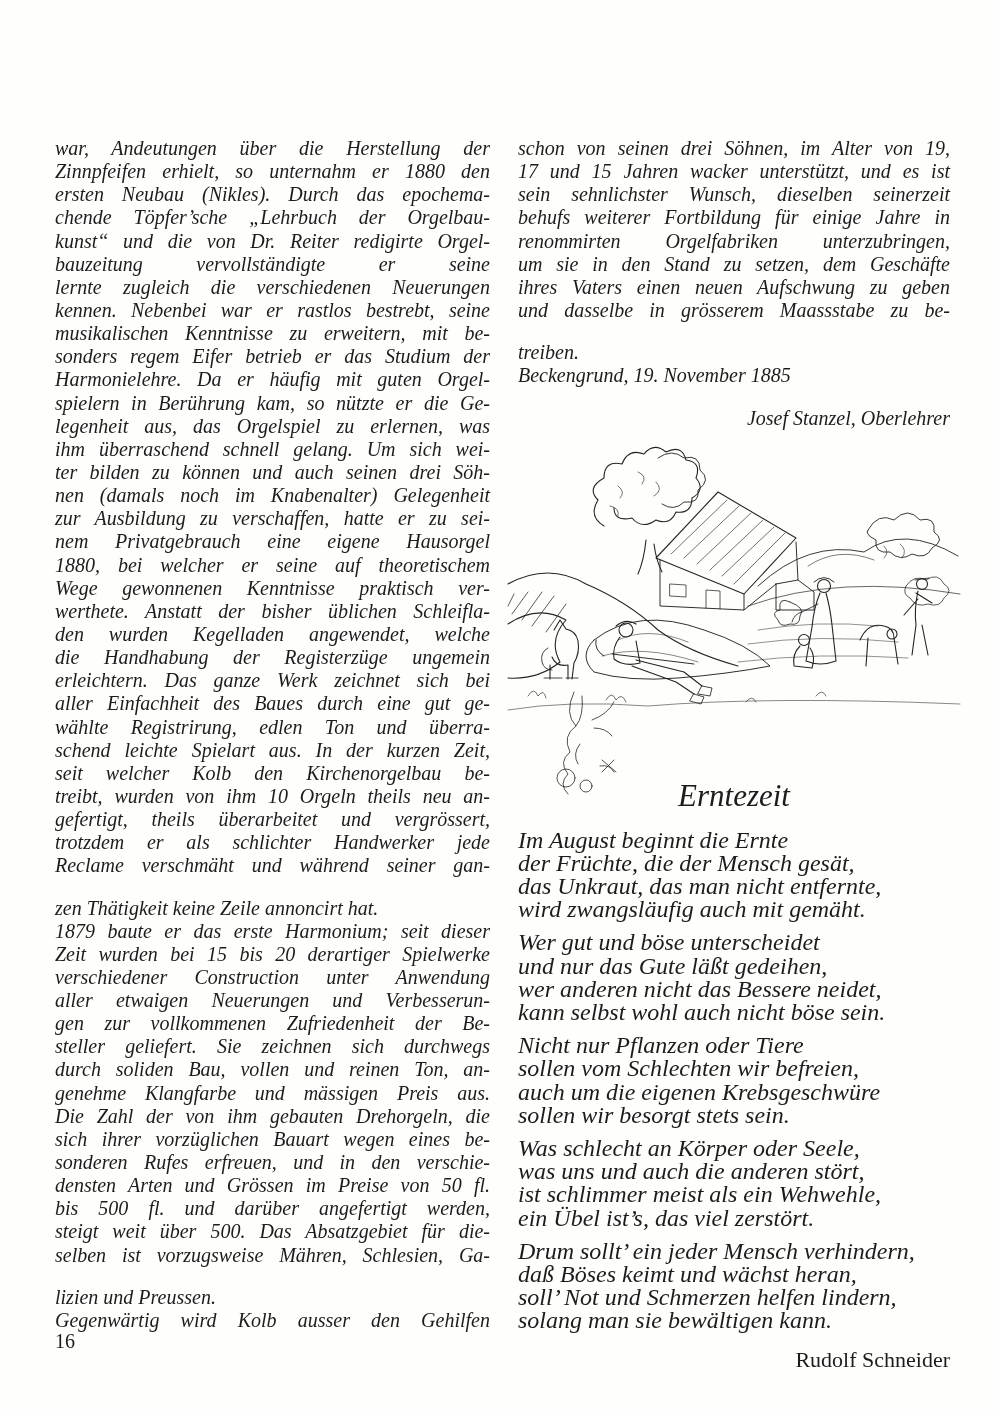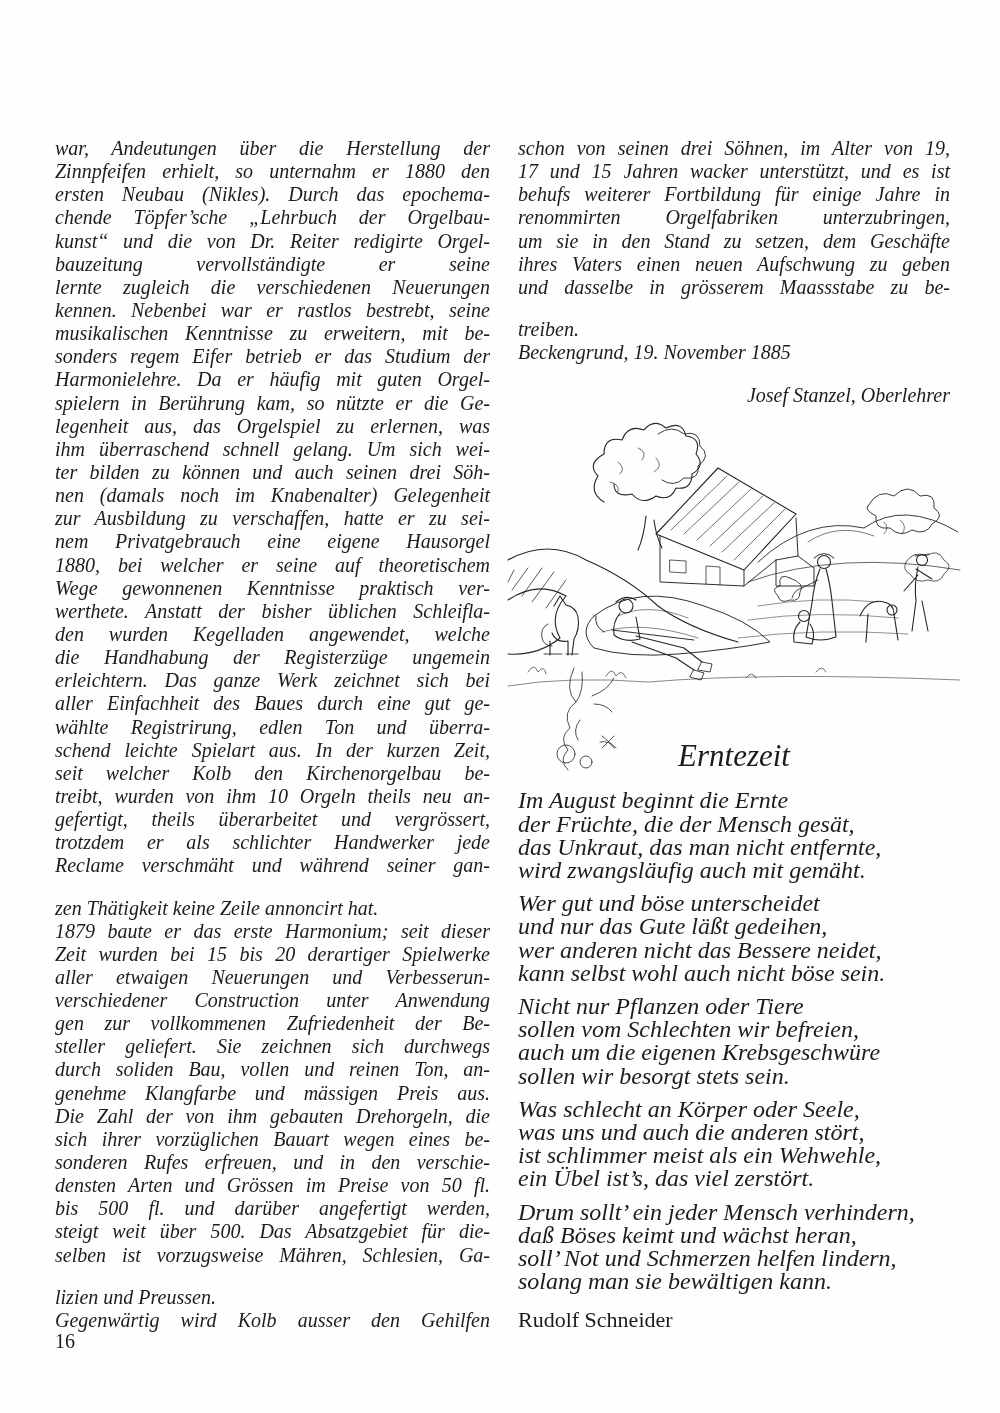--- a/index.html
+++ b/index.html
@@ -40,32 +40,32 @@
   }
   .illustration svg{
     position:absolute;left:-10px;top:0;
     overflow:visible;
   }
   
   .poem-title{
     font-style:italic;
     font-size:31px;line-height:40px;
     text-align:center;
-    margin:44px 0 13px 0;
+    margin:60px 0 13px 0;
   }
   .stanza{
     white-space:pre-line;
     font-style:italic;
     font-size:24px;line-height:23.2px;
     margin:0 0 10px 0;
   }
   .poem-author{
     font-style:normal;
     font-size:22px;line-height:26px;
-    text-align:left;
+    text-align:right;
     margin-top:14px;
   }
   
   .page-number{
     position:absolute;left:55px;top:1330px;
     font-style:normal;font-size:20px;
   }
 </style>
 </head>
 <body>
@@ -101,42 +101,43 @@
       <div class="tline">wählte Registrirung, edlen Ton und überra-</div>
       <div class="tline">schend leichte Spielart aus. In der kurzen Zeit,</div>
       <div class="tline">seit welcher Kolb den Kirchenorgelbau be-</div>
       <div class="tline">treibt, wurden von ihm 10 Orgeln theils neu an-</div>
       <div class="tline">gefertigt, theils überarbeitet und vergrössert,</div>
       <div class="tline">trotzdem er als schlichter Handwerker jede</div>
       <div class="tline">Reclame verschmäht und während seiner gan-</div>
       <div class="tline end">zen Thätigkeit keine Zeile annoncirt hat.</div>
       <div class="tline">1879 baute er das erste Harmonium; seit dieser</div>
       <div class="tline">Zeit wurden bei 15 bis 20 derartiger Spielwerke</div>
+      <div class="tline">verschiedener Construction unter Anwendung</div>
       <div class="tline">aller etwaigen Neuerungen und Verbesserun-</div>
-      <div class="tline">verschiedener Construction unter Anwendung</div>
       <div class="tline">gen zur vollkommenen Zufriedenheit der Be-</div>
       <div class="tline">steller geliefert. Sie zeichnen sich durchwegs</div>
       <div class="tline">durch soliden Bau, vollen und reinen Ton, an-</div>
       <div class="tline">genehme Klangfarbe und mässigen Preis aus.</div>
       <div class="tline">Die Zahl der von ihm gebauten Drehorgeln, die</div>
       <div class="tline">sich ihrer vorzüglichen Bauart wegen eines be-</div>
       <div class="tline">sonderen Rufes erfreuen, und in den verschie-</div>
       <div class="tline">densten Arten und Grössen im Preise von 50 fl.</div>
       <div class="tline">bis 500 fl. und darüber angefertigt werden,</div>
       <div class="tline">steigt weit über 500. Das Absatzgebiet für die-</div>
       <div class="tline">selben ist vorzugsweise Mähren, Schlesien, Ga-</div>
       <div class="tline end">lizien und Preussen.</div>
       <div class="tline">Gegenwärtig wird Kolb ausser den Gehilfen</div>
     </div>
 
   <div class="col col-right">
 
     <div>
         <div class="tline">schon von seinen drei Söhnen, im Alter von 19,</div>
         <div class="tline">17 und 15 Jahren wacker unterstützt, und es ist</div>
+        <div class="tline">sein sehnlichster Wunsch, dieselben seinerzeit</div>
         <div class="tline">behufs weiterer Fortbildung für einige Jahre in</div>
         <div class="tline">renommirten Orgelfabriken unterzubringen,</div>
         <div class="tline">um sie in den Stand zu setzen, dem Geschäfte</div>
         <div class="tline">ihres Vaters einen neuen Aufschwung zu geben</div>
         <div class="tline">und dasselbe in grösserem Maassstabe zu be-</div>
         <div class="tline end">treiben.</div>
       </div>
 
     <div class="dateline">Beckengrund, 19. November 1885</div>
     <div class="signature-line">Josef Stanzel, Oberlehrer</div>

